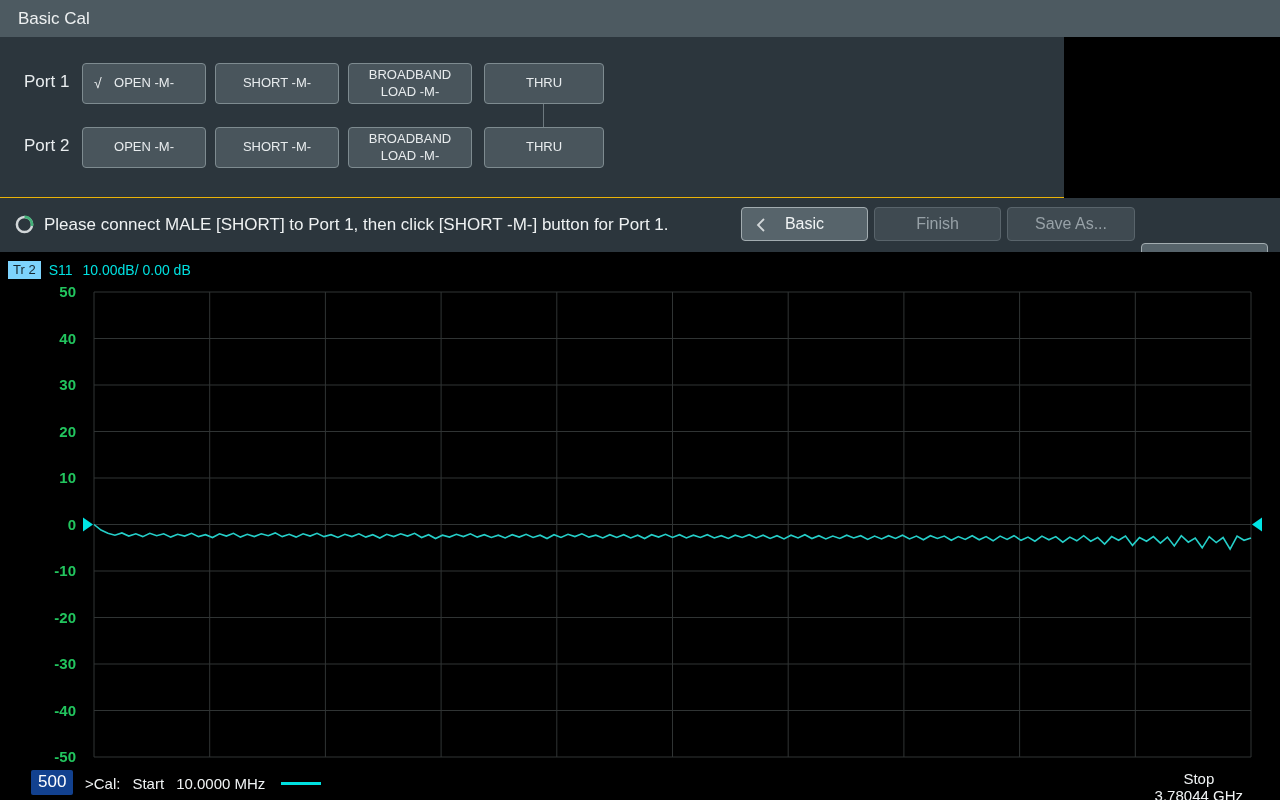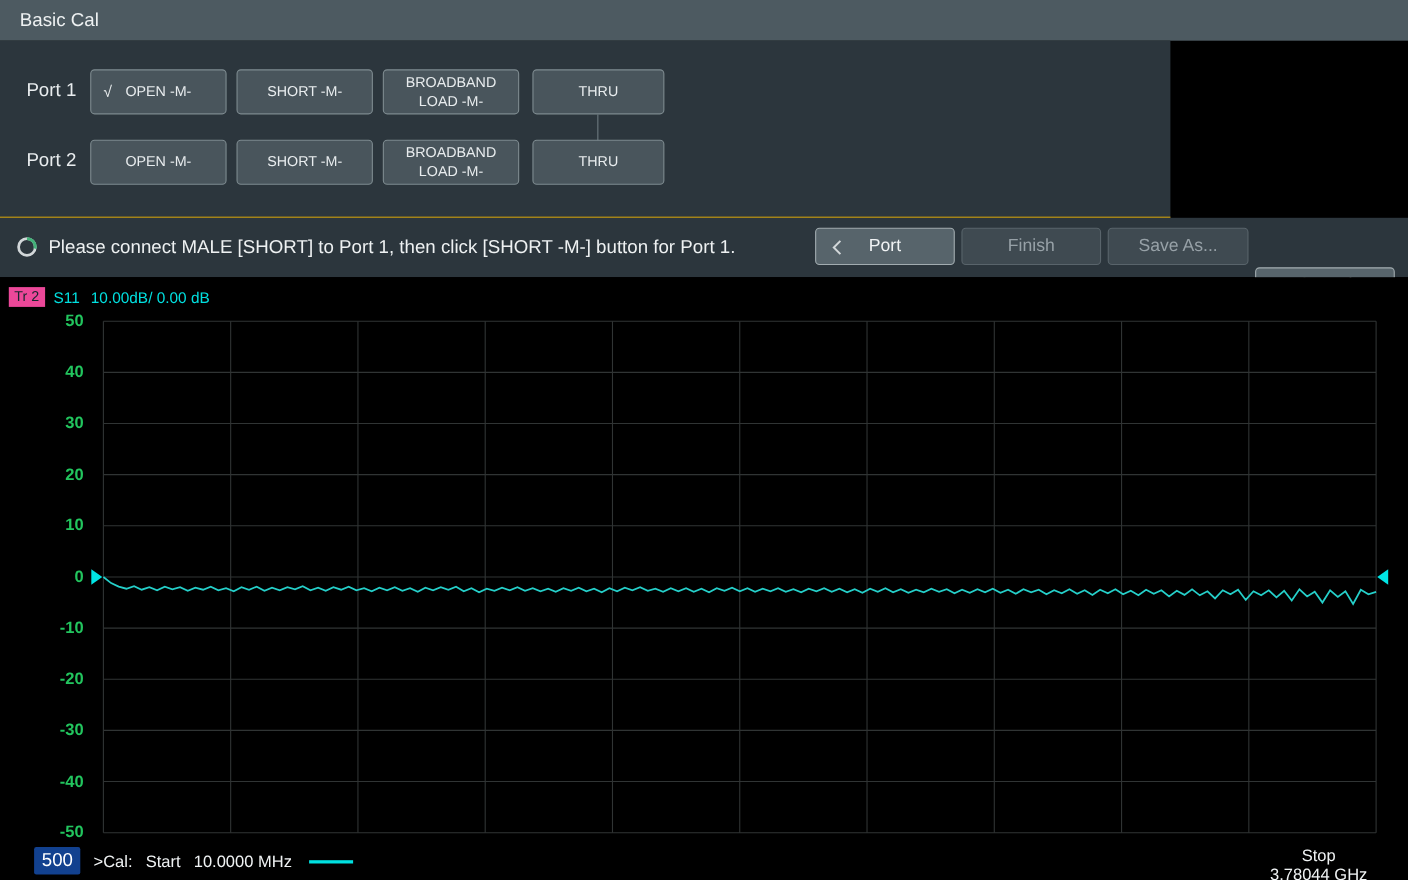--- a/index.html
+++ b/index.html
@@ -39,21 +39,21 @@
                      color:#f1f4f5; cursor:pointer; }
   .act-btn.disabled { background:#3f4a51; border:1px solid #59646b;
                       color:#97a1a7; }
   .chev { position:absolute; left:14px; top:10px; }
 
   
   .chart { position:absolute; left:0; top:252px; width:1280px; height:548px;
            background:#000; }
   .trace-hdr { position:absolute; left:8px; top:9px; height:18px; display:flex;
                align-items:center; font-size:14px; color:#00e0e0; }
-  .tr-badge { background:#ec4899; color:#16262e; font-size:13px;
+  .tr-badge { background:#7dd3fc; color:#16262e; font-size:13px;
               padding:1px 5px 2px 5px; margin-right:8px; }
   .trc-param { margin-right:10px; }
   .ytick { position:absolute; left:30px; width:46px; text-align:right;
            color:#22c55e; font-size:15px; font-weight:bold; line-height:22px; }
   #plot-svg { position:absolute; left:0; top:0; }
 
   .status-row { position:absolute; left:85px; top:518px; height:26px;
                 display:flex; align-items:center; color:#f0f3f4; font-size:15px; }
   .status-row .gap { display:inline-block; width:12px; }
   .pts-badge { position:absolute; left:31px; top:518px; background:#12418f;
@@ -106,21 +106,21 @@
   <svg class="spinner" viewBox="0 0 21 21">
     <circle cx="10.5" cy="10.5" r="7.6" fill="none" stroke="#d2d7d9" stroke-width="2.5"></circle>
     <path d="M 10.5 2.9 A 7.6 7.6 0 0 1 17.9 12.0" fill="none" stroke="#43b179" stroke-width="2.6"></path>
   </svg>
   <div class="prompt-msg">Please connect MALE [SHORT] to Port 1, then click [SHORT -M-] button for Port 1.</div>
 
   <div class="act-btn enabled" style="left:741px; width:127px;">
     <svg class="chev" width="10" height="14" viewBox="0 0 10 14">
       <polyline points="8,1 2,7 8,13" fill="none" stroke="#d3d8da" stroke-width="1.8"></polyline>
     </svg>
-    <span>Port</span>
+    <span>Basic</span>
   </div>
   <div class="act-btn disabled" style="left:874px; width:127px;">
     <span>Finish</span>
   </div>
   <div class="act-btn disabled" style="left:1007px; width:128px;">
     <span>Save As...</span>
   </div>
   <div class="act-btn enabled" style="left:1141px; width:127px;margin-top:36px;">
     <span>Cancel</span>
   </div>

